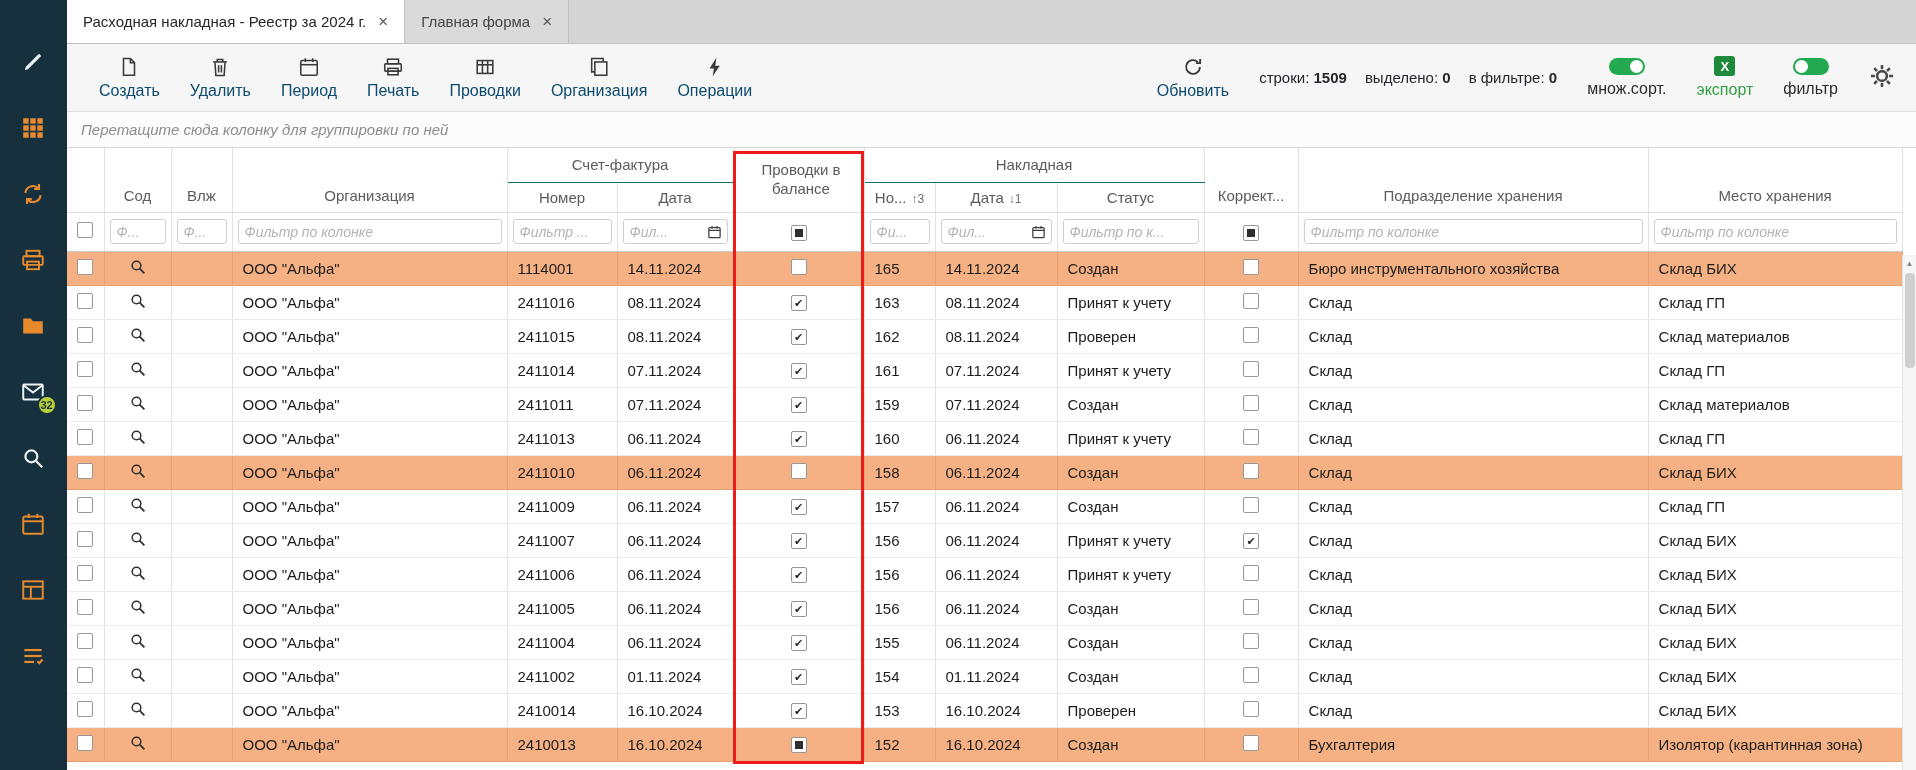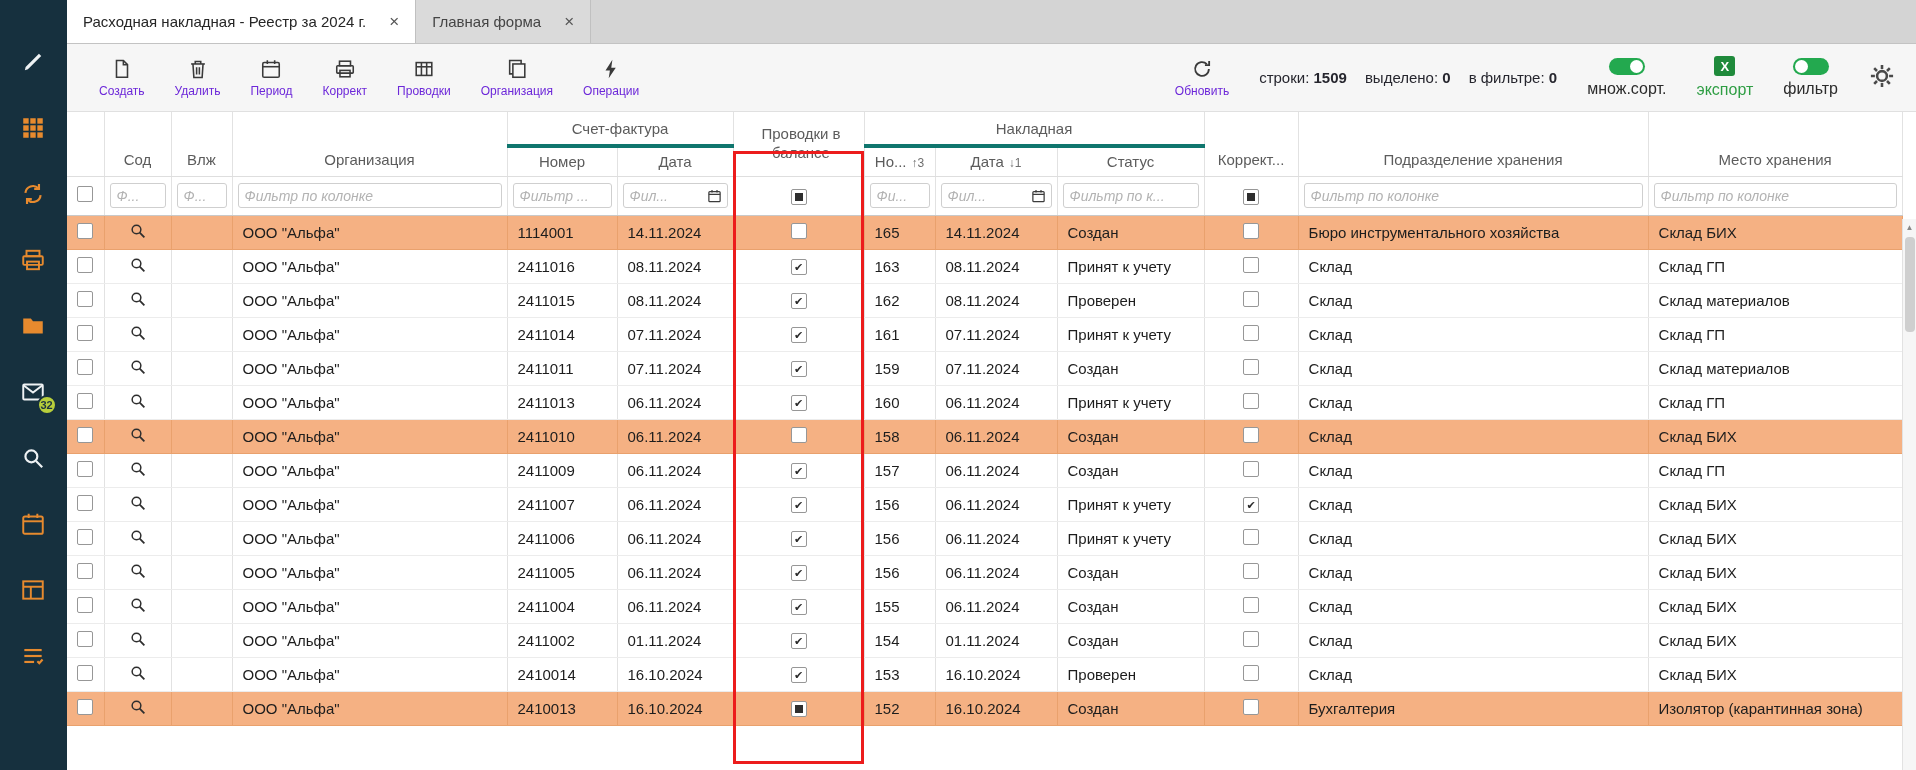--- a/index.html
+++ b/index.html
@@ -17,30 +17,30 @@
   .ic-white { color:#eef2f4; }
   .ic-orange { color:#e78a2e; }
   .badge { position:absolute; right:-9px; bottom:-9px; min-width:20px; height:20px; border-radius:50%;
     background:#b8cf3b; color:#1d3340; font-size:11px; font-weight:bold; display:flex;
     align-items:center; justify-content:center; border:2px solid #16303e; }
 
   
   .main { flex:1; display:flex; flex-direction:column; min-width:0; }
 
   .tabbar { height:44px; background:#d4d4d4; display:flex; align-items:stretch; border-bottom:1px solid #c3c3c3; }
-  .tab { display:flex; align-items:center; gap:23px; padding:0 16px; font-size:15px; color:#454545;
+  .tab { display:flex; align-items:center; gap:12px; padding:0 16px; font-size:15px; color:#454545;
     background:#dadada; border-right:1px solid #c0c0c0; cursor:pointer; white-space:nowrap; }
   .tab.active { background:#ffffff; color:#262626; }
   .tab-close { font-size:17px; color:#555; cursor:pointer; line-height:1; }
 
   .toolbar { height:68px; background:#f6f6f6; border-bottom:1px solid #e0e0e0; display:flex;
     align-items:center; padding:0 20px 0 32px; gap:30px; }
   .tb-btn { display:flex; flex-direction:column; align-items:center; gap:4px; cursor:pointer; color:#3a3a3a; }
   .tb-btn svg { width:22px; height:22px; }
-  .tb-btn .lbl { font-size:12px; color:#6d28d9; white-space:nowrap; }
+  .tb-btn .lbl { font-size:16px; color:#0c4a6e; white-space:nowrap; }
   .tb-right { margin-left:auto; display:flex; align-items:center; gap:30px; }
   .stats { display:flex; gap:18px; font-size:15px; color:#26262e; white-space:nowrap;align-items:center; }
   .stat b { font-weight:bold; }
   .switch-group { display:flex; flex-direction:column; align-items:center; gap:5px; cursor:pointer; }
   .switch-group .lbl { font-size:16px; color:#2c2c2c; white-space:nowrap; }
   .switch-group .lbl.green { color:#2f9e44; }
   .toggle { width:36px; height:17px; border-radius:9px; background:#23a94f; position:relative; }
   .toggle .knob { position:absolute; top:2px; width:13px; height:13px; border-radius:50%; background:#fff; }
   .knob.r { right:2px; } .knob.l { left:2px; }
   .xl-icon { width:21px; height:20px; background:#1f8a3b; border-radius:3px; color:#fff; font-weight:bold;
@@ -52,21 +52,21 @@
     padding-left:14px; font-style:italic; font-size:15px; color:#8d8d8d; }
 
   
   .grid-area { flex:1; position:relative; overflow:hidden; background:#fff; }
   table { border-collapse:collapse; table-layout:fixed; width:1835px; }
   th, td { border-right:1px solid #e2e2e2; overflow:hidden; white-space:nowrap; }
   thead th { font-weight:normal; font-size:15px; color:#5c5c5c; background:#fff; text-align:center; }
   .r-group th { height:34px; }
   .r-label th { height:30px; border-bottom:1px solid #dedede; vertical-align:middle; }
   th.rs { vertical-align:bottom; padding-bottom:8px; border-bottom:1px solid #dedede; }
-  th.gcell { border-bottom:4px solid #0f766e; vertical-align:middle;margin-left:7px; }
+  th.gcell { border-bottom:1px solid #0f766e; vertical-align:middle;margin-left:7px; }
   th.mid { vertical-align:middle; white-space:normal; line-height:1.25; padding:0 6px 0 11px; }
   .sort { font-size:12px; color:#6e6e6e; margin-left:5px; }
   .r-filter td { height:39px; background:#fff; border-bottom:1px solid #c9c9c9; padding:0 5px; vertical-align:middle; }
   .f-input { width:100%; height:25px; border:1px solid #cfcfcf; border-radius:3px; background:#fff;
     padding:0 6px; font-size:14px; font-family:"Liberation Sans", sans-serif; color:#444; }
   .f-input::placeholder { color:#b3b3b3; font-style:italic; }
   .dwrap { position:relative; }
   .dwrap .f-input { padding-right:26px; }
   .cal { position:absolute; right:6px; top:50%; transform:translateY(-50%); color:#3c3c3c; display:flex; }
   .cal svg { width:15px; height:15px; }
@@ -209,21 +209,21 @@
             <path d="M8 2.5v4M16 2.5v4"></path>
           </svg>
         <span class="lbl">Период</span>
       </div>
       <div class="tb-btn">
         <svg viewBox="0 0 24 24" fill="none" stroke="currentColor" stroke-width="1.7">
             <rect x="6" y="3.5" width="12" height="5"></rect>
             <rect x="3" y="8.5" width="18" height="8" rx="1"></rect>
             <rect x="6.5" y="13.5" width="11" height="7"></rect>
           </svg>
-        <span class="lbl">Коррект</span>
+        <span class="lbl">Печать</span>
       </div>
       <div class="tb-btn">
         <svg viewBox="0 0 24 24" fill="none" stroke="currentColor" stroke-width="1.7">
             <rect x="3.5" y="5" width="17" height="14"></rect>
             <path d="M3.5 9.6h17"></path>
             <path d="M9.2 5v14M14.9 5v14"></path>
           </svg>
         <span class="lbl">Проводки</span>
       </div>
       <div class="tb-btn">
@@ -271,20 +271,23 @@
         </div>
         <div class="gear">
           <svg viewBox="0 0 24 24" fill="none" stroke="currentColor" stroke-width="2.2">
               <circle cx="12" cy="12" r="4.2"></circle>
               <path d="M12 2.5v3.4M12 18.1v3.4M2.5 12h3.4M18.1 12h3.4M5.3 5.3l2.4 2.4M16.3 16.3l2.4 2.4M18.7 5.3l-2.4 2.4M7.7 16.3l-2.4 2.4"></path>
             </svg>
         </div>
       </div>
     </div>
 
+    <div class="groupbar">
+      <span>Перетащите сюда колонку для группировки по ней</span>
+    </div>
 
     <div class="grid-area">
       <table>
         <colgroup>
           <col style="width:37px">
             <col style="width:67px">
             <col style="width:61px">
             <col style="width:275px">
           <col style="width:110px">
             <col style="width:116px">

